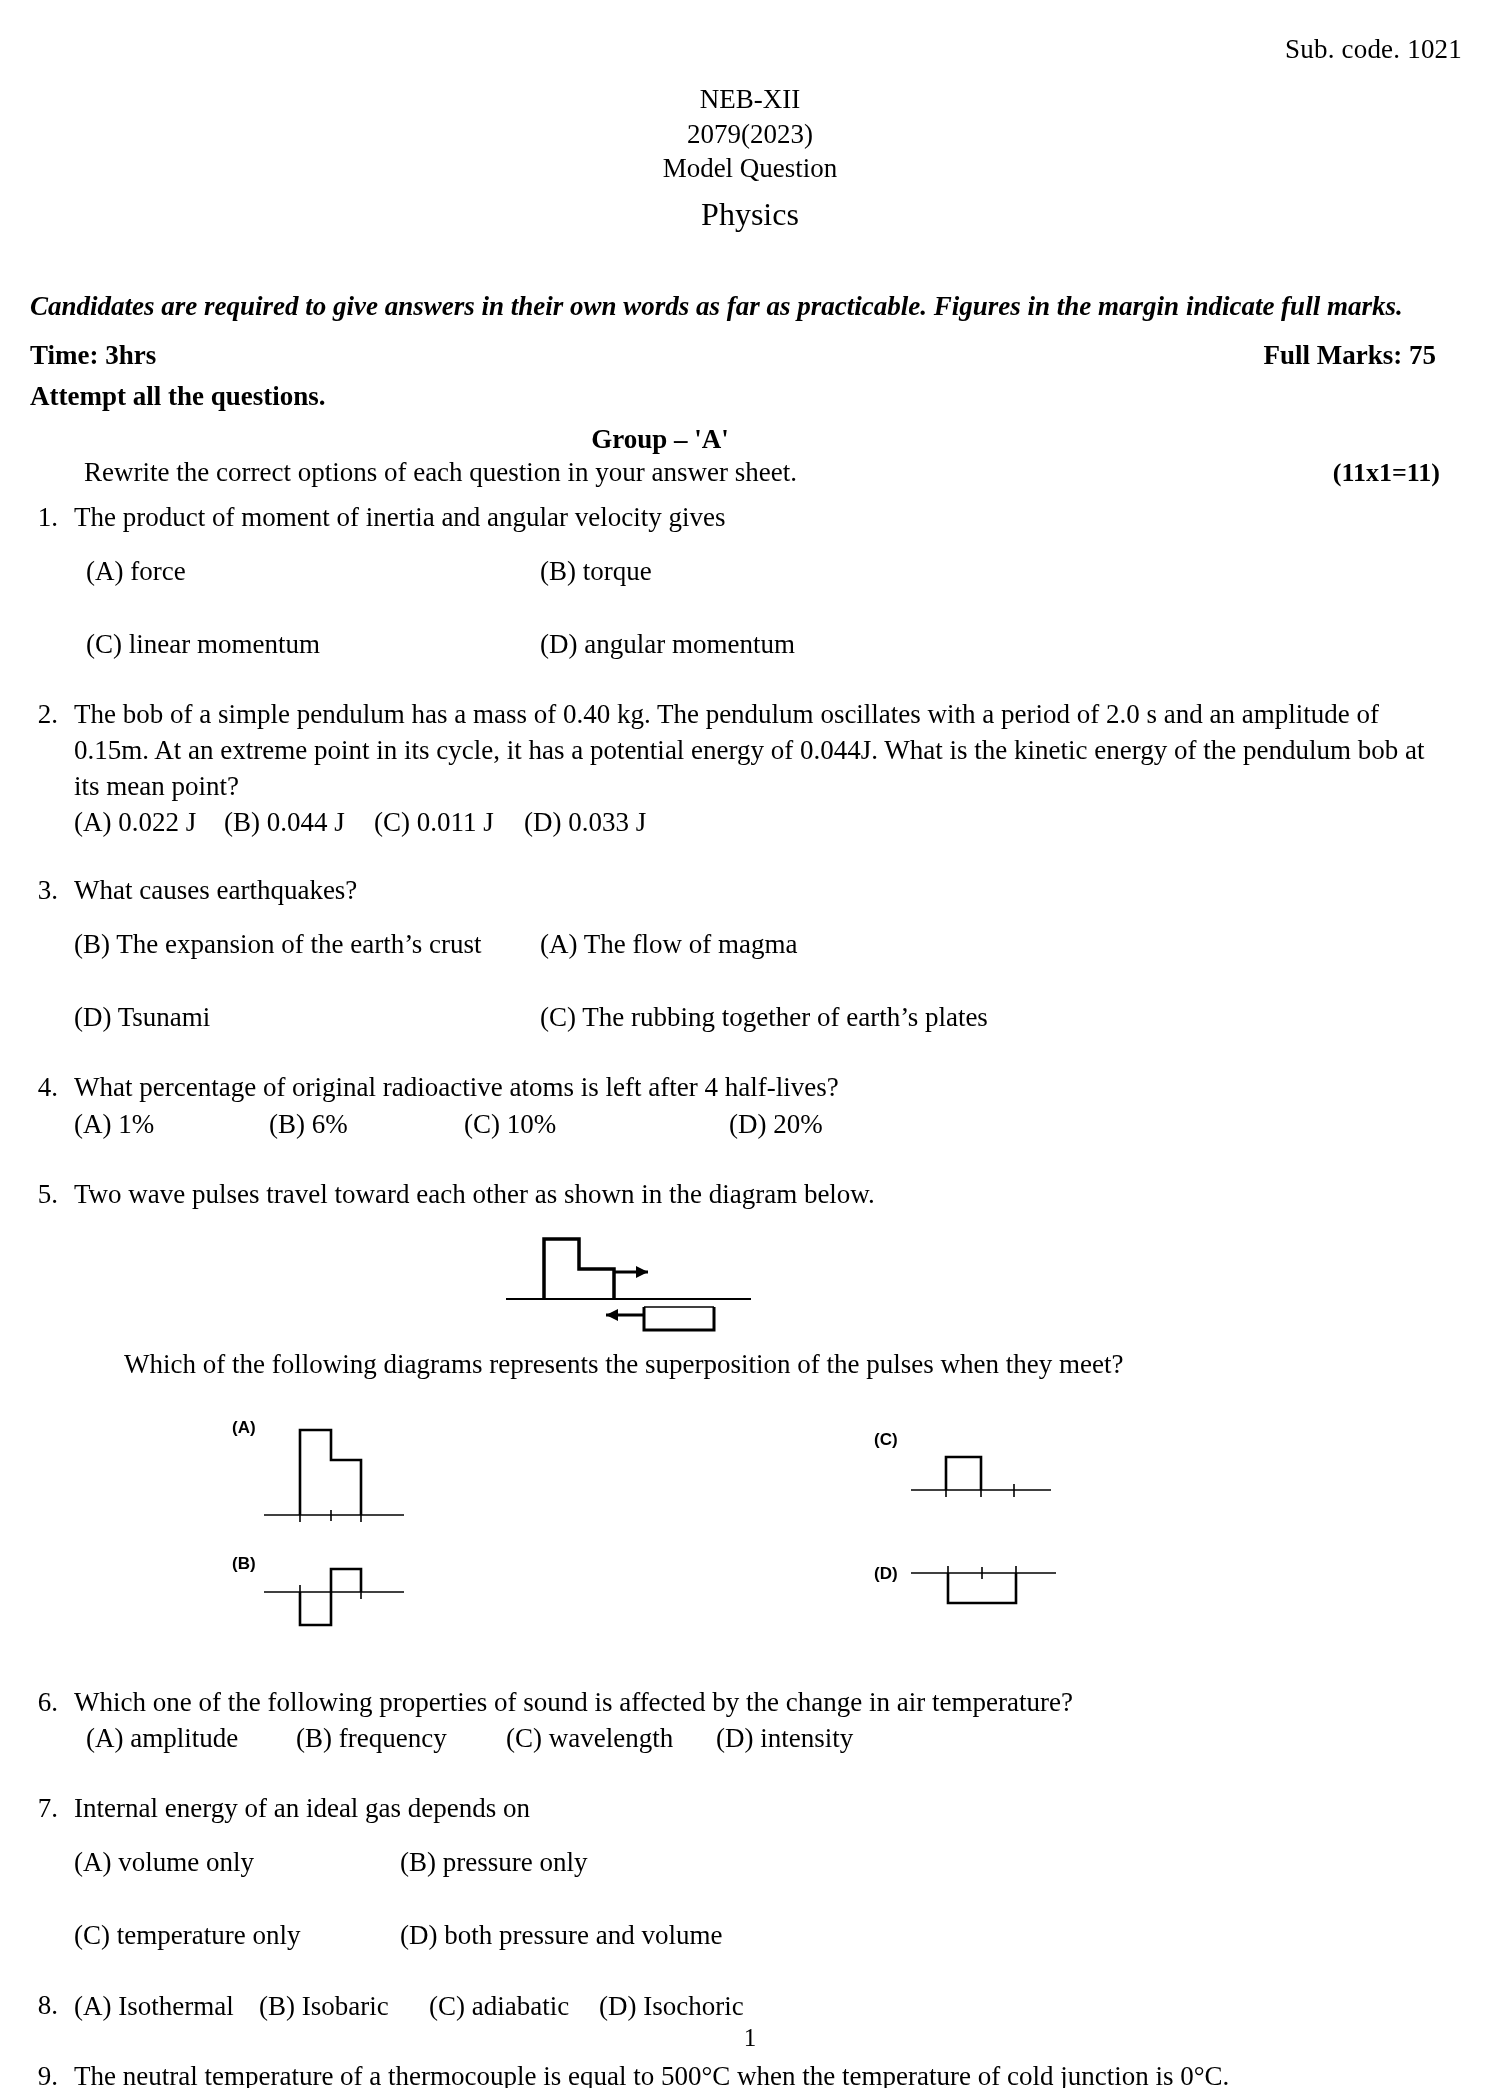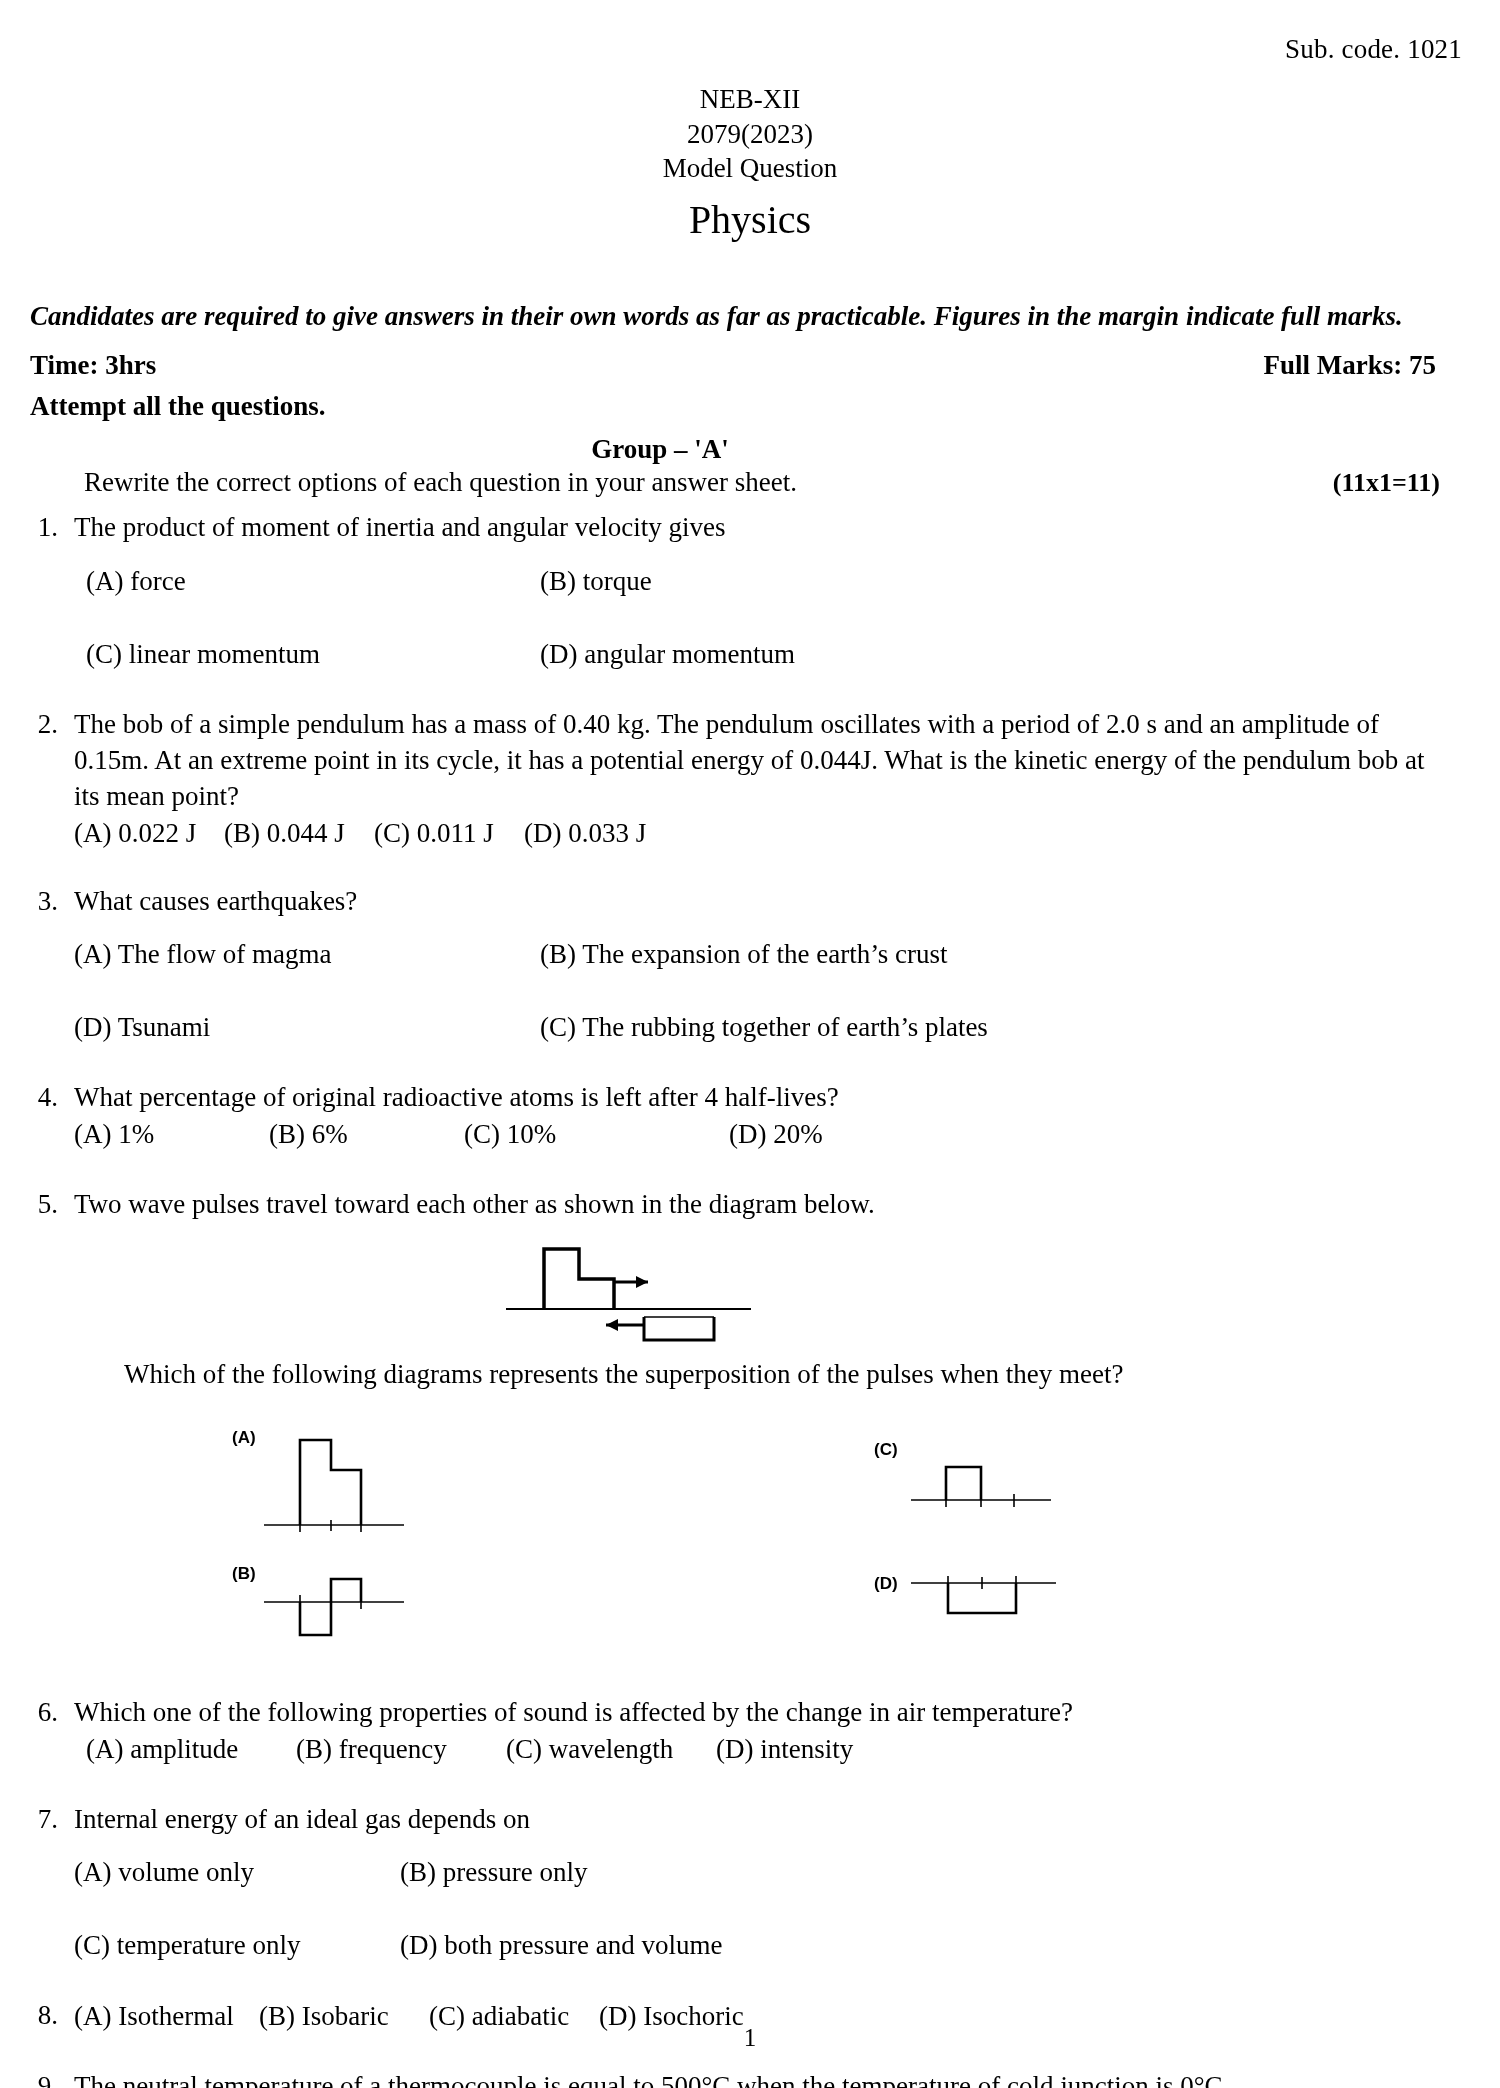--- a/index.html
+++ b/index.html
@@ -33,21 +33,21 @@
     text-align: center;
     padding-top: 82px;
     line-height: 1.28;
   }
   .head-center .l1,
   .head-center .l2,
   .head-center .l3 {
     font-size: 27px;
   }
   .head-center .subject {
-    font-size: 40px;
+    font-size: 32px;
     margin-top: 8px;
   }
   .instruction {
     margin-top: 52px;
     font-size: 27px;
     font-weight: bold;
     font-style: italic;
     line-height: 1.46;
     padding-left: 2px;
     padding-right: 8px;
@@ -214,22 +214,22 @@
           <span>(D) 0.033 J</span>
         </div>
       </div>
     </div>
 
     <div class="q" style="margin-bottom:34px;">
       <div class="num">3.</div>
       <div class="body">
         <span class="stem">What causes earthquakes?</span>
         <div class="opts-grid2">
+          <div>(B) The expansion of the earth’s crust</div>
           <div>(A) The flow of magma</div>
-          <div>(B) The expansion of the earth’s crust</div>
           <div>(D) Tsunami</div>
           <div>(C) The rubbing together of earth’s plates</div>
         </div>
       </div>
     </div>
 
     <div class="q" style="margin-bottom:34px;">
       <div class="num">4.</div>
       <div class="body">
         <span class="stem">What percentage of original radioactive atoms is left after 4 half-lives?</span>

